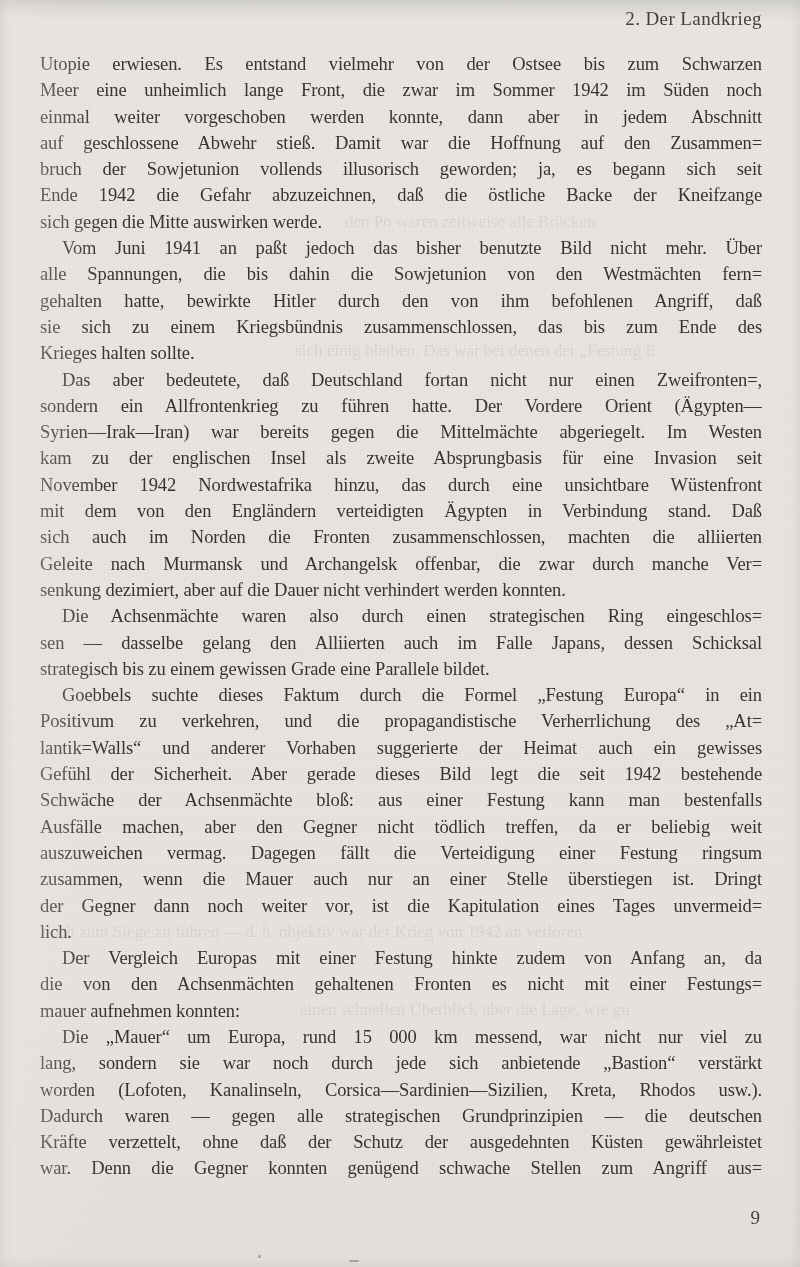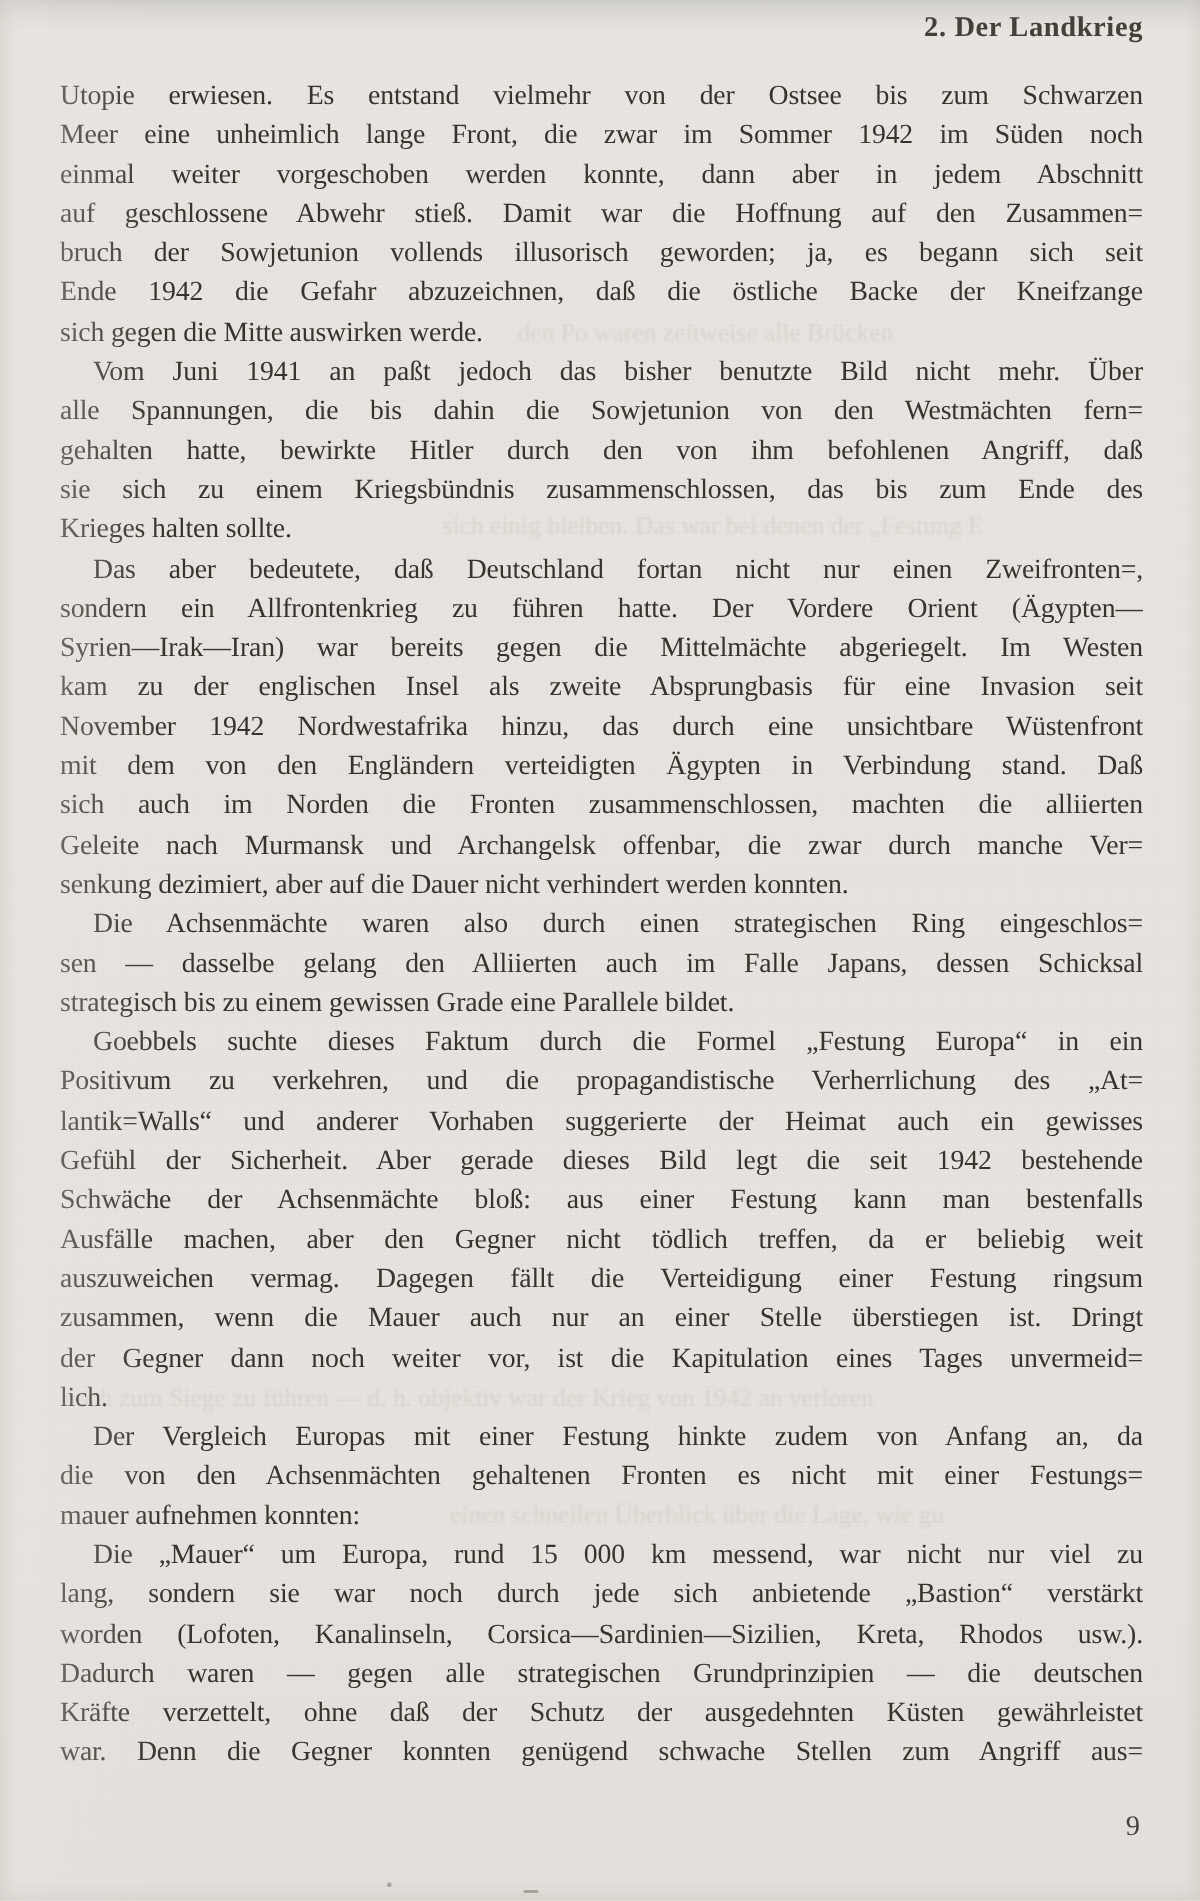--- a/index.html
+++ b/index.html
@@ -21,21 +21,20 @@
   .vignette {
     position: absolute; inset: 0; pointer-events: none;
     box-shadow: inset 0 6px 14px rgba(90,85,75,0.10), inset 0 -4px 10px rgba(90,85,75,0.06);
   }
   .header {
     position: absolute;
     top: 8px; right: 38px;
     font-size: 19px;
     letter-spacing: 0.4px;
     color: #44413b;
-    font-weight: bold;
   }
   .text-block {
     position: absolute;
     left: 40px; top: 51px;
     width: 722px;
     font-size: 18.5px;
     line-height: 26.3px;
     color: #37342e;
     letter-spacing: -0.1px;
   }

